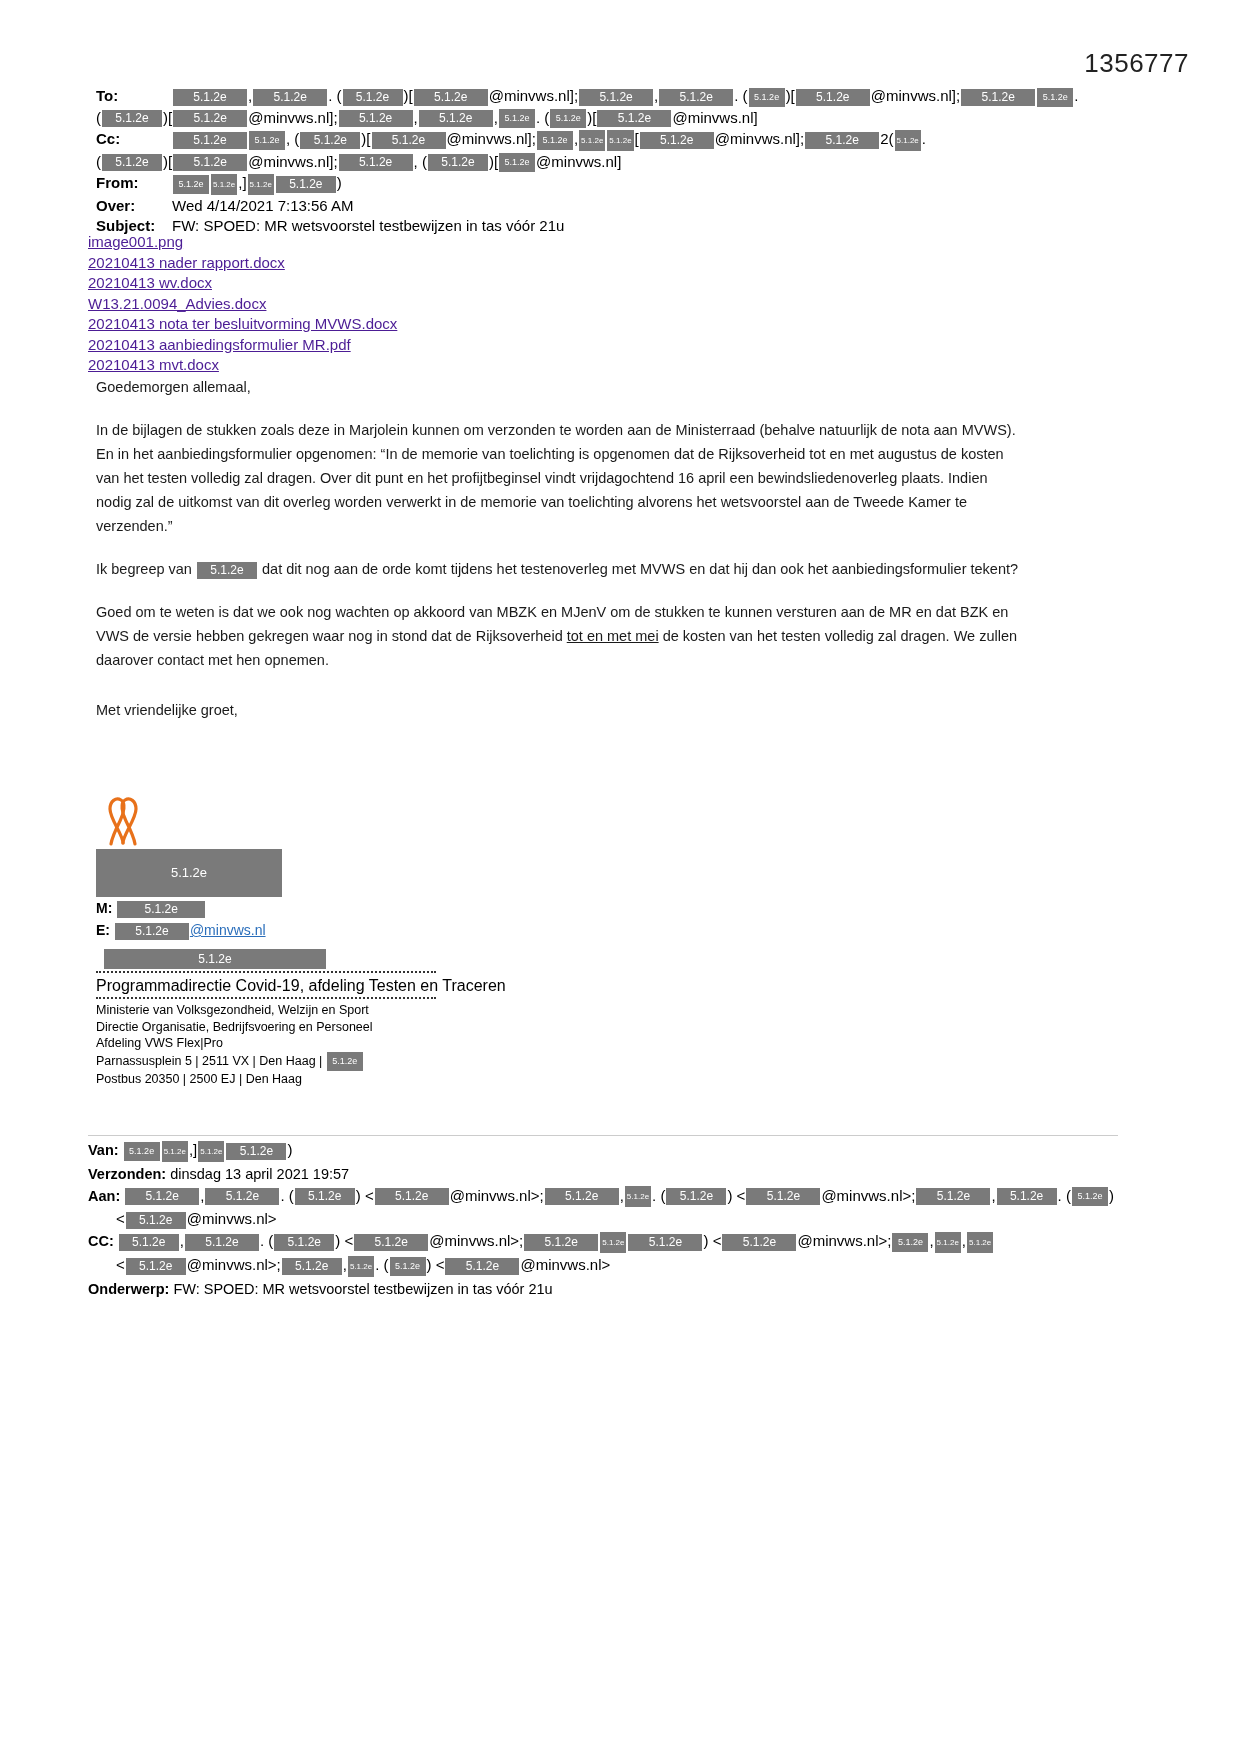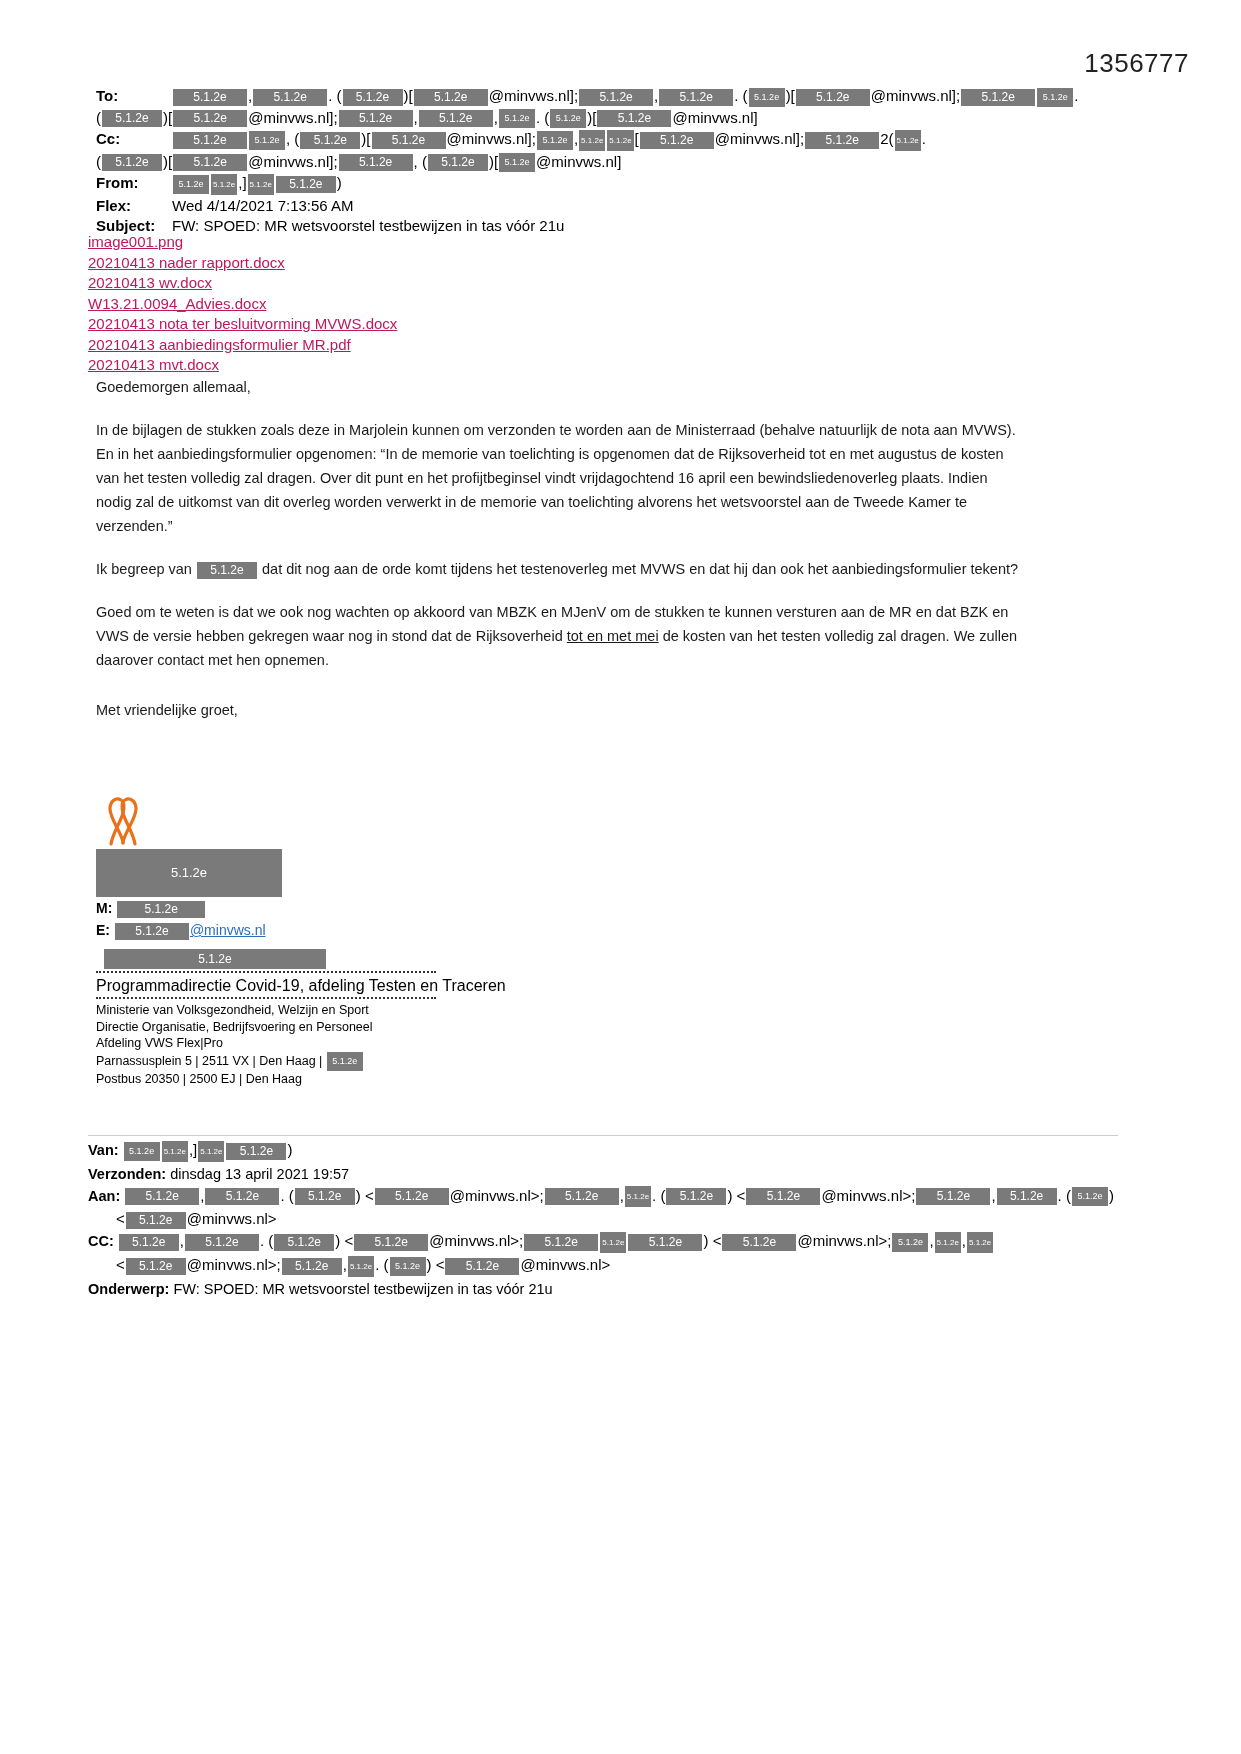--- a/index.html
+++ b/index.html
@@ -83,21 +83,21 @@
 
   
   .attachments {
     position: absolute;
     left: 88px;
     top: 232px;
     font-size: 15px;
     line-height: 20.5px;
   }
   .attachments a {
-    color: #be185d;
+    color: #4c1d95;
     text-decoration: underline;
     display: block;
     font-family: "Liberation Sans", sans-serif;
   }
 
   
   .body-text {
     position: absolute;
     left: 96px;
     top: 375px;
@@ -213,21 +213,21 @@
 
     <div class="hdr-row">
       <span class="hdr-val-ind"><span class="sep">(</span><span class="rd w-md">5.1.2e</span><span class="sep">)[</span><span class="rd w-lg">5.1.2e</span><span class="sep">@minvws.nl]</span><span class="sep">;</span><span class="rd w-lg">5.1.2e</span><span class="sep">, (</span><span class="rd w-md">5.1.2e</span><span class="sep">)[</span><span class="rd w-sm">5.1.2e</span><span class="sep">@minvws.nl]</span></span>
     </div>
 
     <div class="hdr-row">
       <span class="hdr-label">From:</span><span class="hdr-val"><span class="rd w-sm">5.1.2e</span><span class="rd w-xs">5.1.2e</span><span class="sep">,]</span><span class="rd w-xs">5.1.2e</span><span class="rd w-md">5.1.2e</span><span class="sep">)</span></span>
     </div>
 
     <div class="hdr-row">
-      <span class="hdr-label">Flex:</span><span class="hdr-val">Wed 4/14/2021 7:13:56 AM</span>
+      <span class="hdr-label">Over:</span><span class="hdr-val">Wed 4/14/2021 7:13:56 AM</span>
     </div>
 
     <div class="hdr-row">
       <span class="hdr-label">Subject:</span><span class="hdr-val">FW: SPOED: MR wetsvoorstel testbewijzen in tas vóór 21u</span>
     </div>
 
 
   </div>
 
   <div class="attachments">

